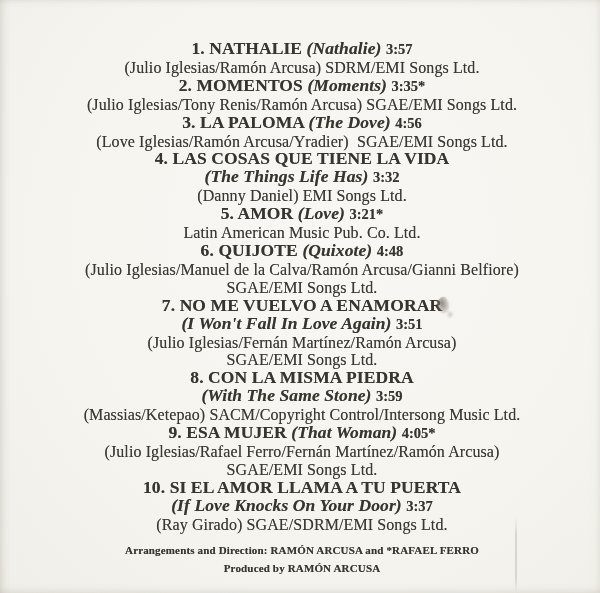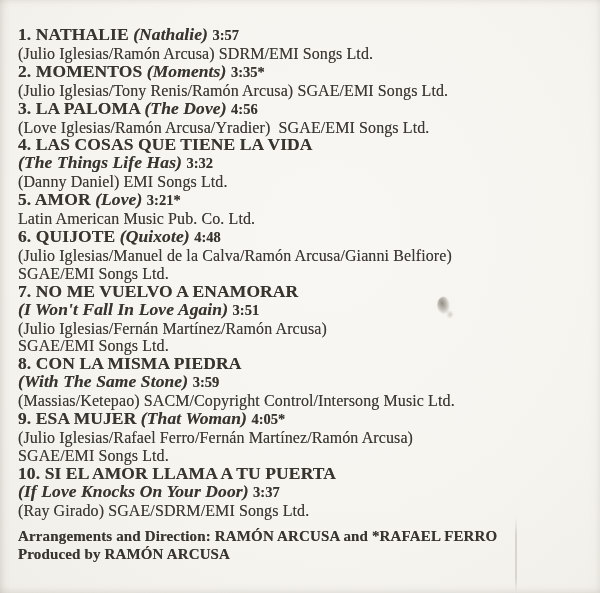--- a/index.html
+++ b/index.html
@@ -10,30 +10,30 @@
     background:radial-gradient(ellipse at 55% 40%, #f9f7f3 0%, #f6f4ef 60%, #f0eee8 100%);
     box-shadow:
       inset 7px 0 9px -5px rgba(120,112,100,.20),
       inset -5px 0 8px -4px rgba(120,112,100,.10),
       inset 0 5px 8px -5px rgba(120,112,100,.12),
       inset 0 -6px 9px -5px rgba(120,112,100,.14);
     font-family:"Liberation Serif","DejaVu Serif",serif;
     color:#38352f;
     text-shadow:0 0 .5px rgba(56,53,47,.55);
   }
-  .tracklist{position:absolute;left:18px;top:26px;width:568px;}
+  .tracklist{position:absolute;left:18px;top:40px;width:568px;text-align:center;}
   .track{margin:0;padding:0;}
   .tracklist p{margin:0;line-height:17.9px;}
   .title-line{font-size:17.5px;font-weight:700;letter-spacing:.1px;}
   .trans{font-style:italic;}
   .time{font-size:14.5px;font-weight:700;font-style:normal;letter-spacing:0;}
   .subtitle-line{font-size:17.5px;font-weight:700;font-style:italic;letter-spacing:.1px;}
   .credit{font-size:16px;font-weight:400;color:#3b3833;white-space:pre-wrap;letter-spacing:.1px;}
   .footer{margin-top:9px;}
-  .footer p{margin:0;line-height:17.9px;font-size:15px;font-weight:700;letter-spacing:.15px;}
+  .footer p{margin:0;line-height:17.9px;font-size:11px;font-weight:700;letter-spacing:.15px;}
   .speck{
     position:absolute;left:437px;top:297px;width:13px;height:17px;
     background:radial-gradient(ellipse at 45% 35%, rgba(110,104,95,.75) 0%, rgba(140,134,124,.45) 45%, rgba(160,154,144,0) 75%);
     border-radius:62% 38% 55% 45%;
     transform:rotate(-18deg);
     filter:blur(.4px);
   }
   .speck-tail{
     position:absolute;left:446px;top:310px;width:8px;height:9px;
     background:radial-gradient(ellipse, rgba(150,144,134,.40) 0%, rgba(160,154,144,0) 70%);

